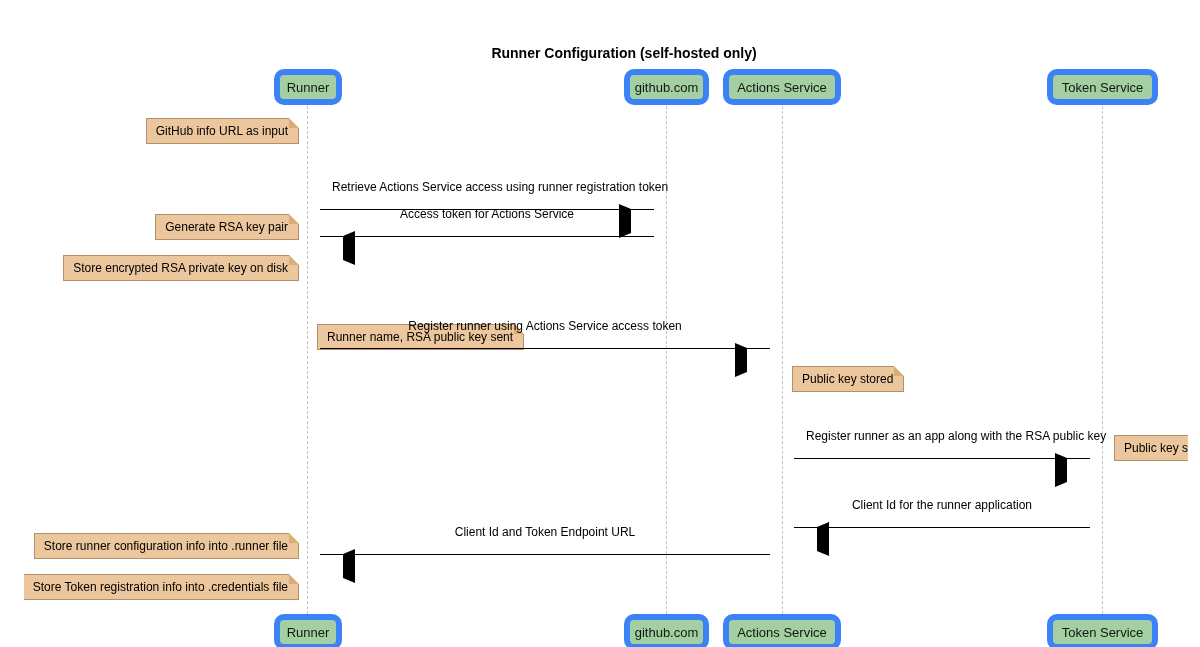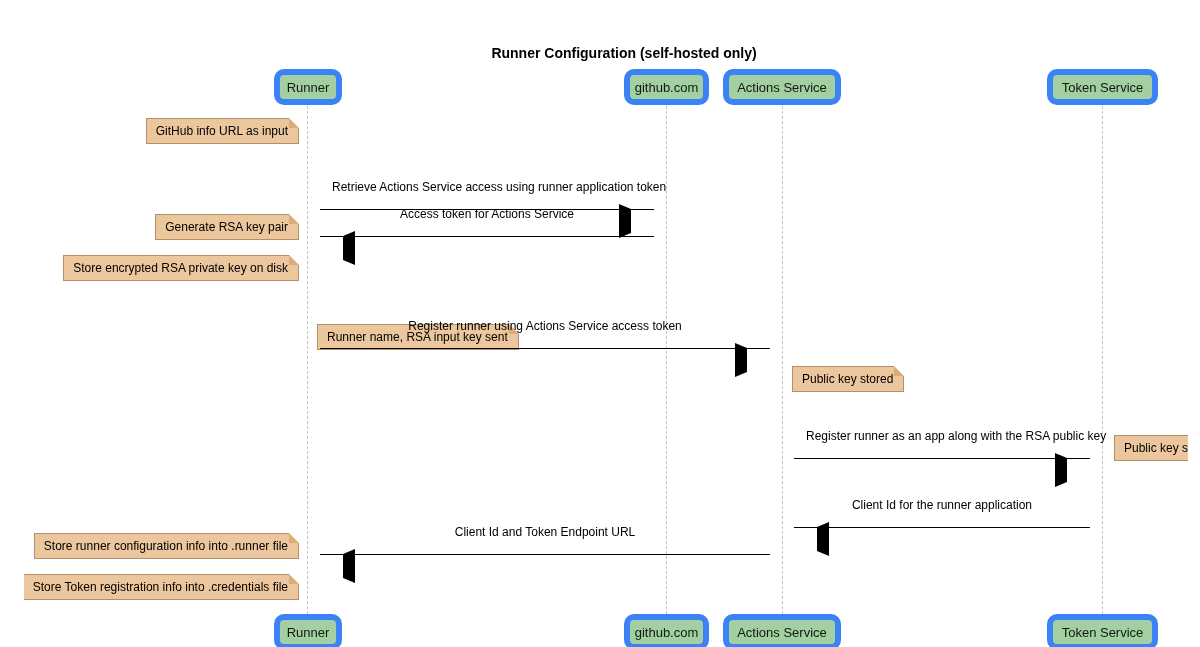--- a/index.html
+++ b/index.html
@@ -130,28 +130,28 @@
   <div class="participant" style="left:699px;top:45px;width:118px;">
       <span>Actions Service</span>
     </div>
   <div class="participant" style="left:1023px;top:45px;width:111px;">
       <span>Token Service</span>
     </div>
 
   <div class="note" style="right:925px;top:94px;">GitHub info URL as input</div>
   <div class="note" style="right:925px;top:190px;">Generate RSA key pair</div>
   <div class="note" style="right:925px;top:231px;">Store encrypted RSA private key on disk</div>
-  <div class="note" style="left:293px;top:300px;">Runner name, RSA input key sent</div>
+  <div class="note" style="left:293px;top:300px;">Runner name, RSA public key sent</div>
   <div class="note" style="left:768px;top:342px;">Public key stored</div>
   <div class="note" style="left:1090px;top:411px;">Public key stored</div>
   <div class="note" style="right:925px;top:509px;">Store runner configuration info into .runner file</div>
   <div class="note" style="right:925px;top:550px;">Store Token registration info into .credentials file</div>
 
   <div class="msg" style="left:284px;top:132px;width:358px;">
-    <div class="msg-label">Retrieve Actions Service access using runner application token</div>
+    <div class="msg-label">Retrieve Actions Service access using runner registration token</div>
     <div class="msg-line">
         <span class="arrowhead right"></span>
       </div>
   </div>
 
   <div class="msg" style="left:284px;top:159px;width:358px;">
     <div class="msg-label">Access token for Actions Service</div>
     <div class="msg-line">
         <span class="arrowhead left"></span>
       </div>

